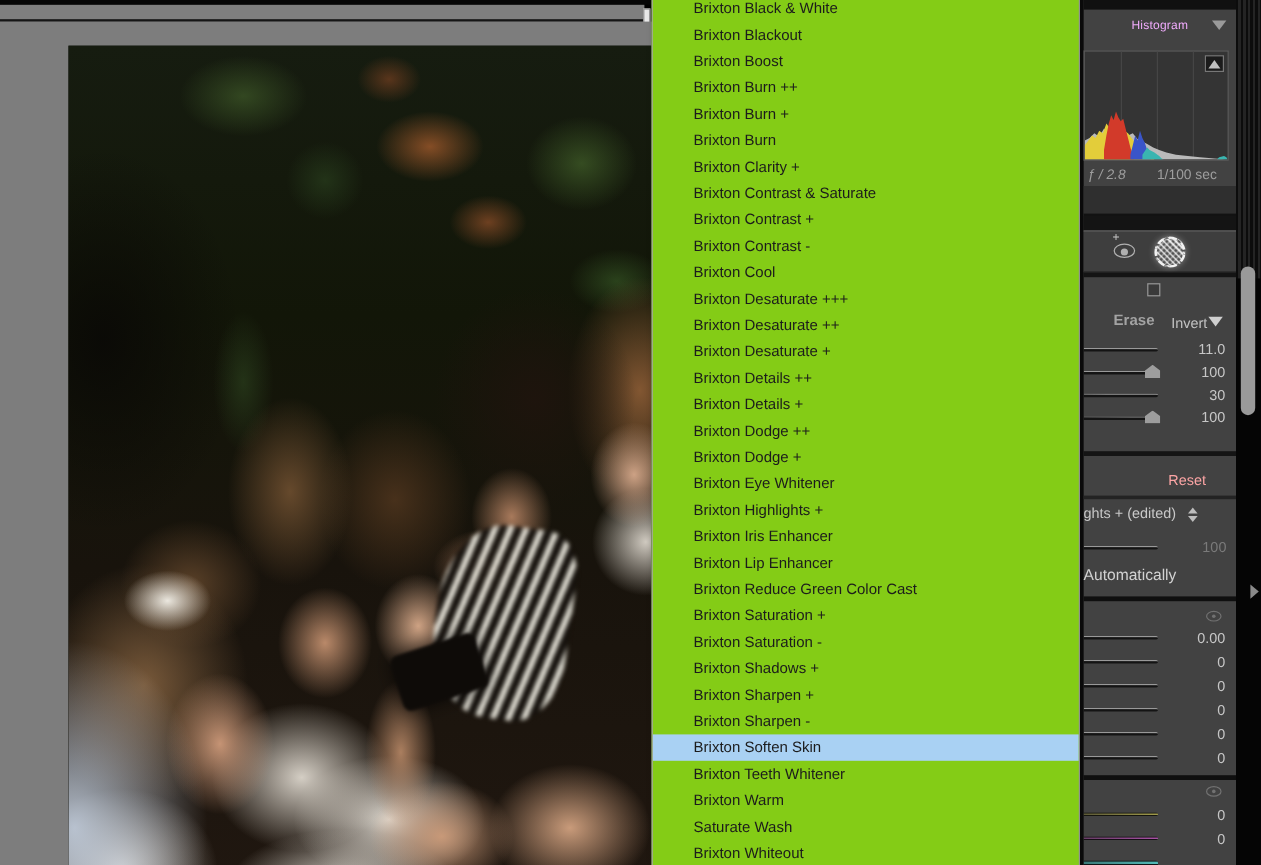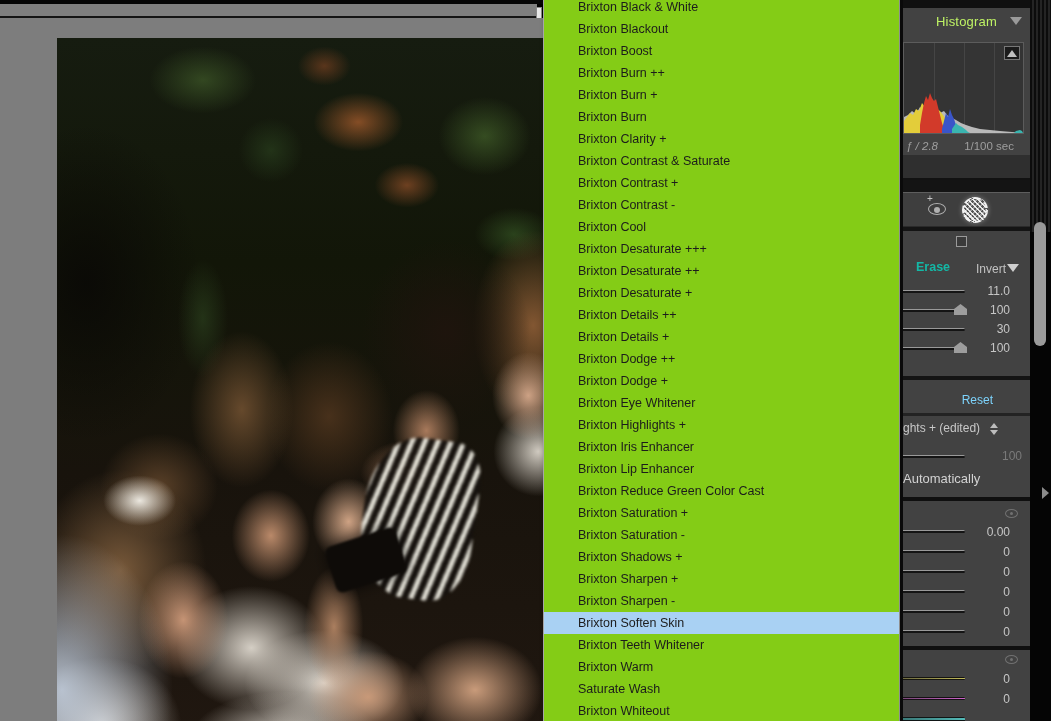--- a/index.html
+++ b/index.html
@@ -75,21 +75,21 @@
   .menu-item.highlighted { background:#a9d1f3; }
 
   
   .rp-edge   { position:absolute; left:900px; top:0; width:3px; height:721px; background:#0a0a0a; z-index:6; }
   .panel     { position:absolute; left:903px; top:0; width:127px; height:721px; background:#424242; z-index:6;
                color:#c5c5c5; font-size:12px; }
   .p-abs { position:absolute; left:0; width:127px; }
 
   .p-top-black { top:0; height:8px; background:#101010; }
   .p-header { top:8px; height:26px; display:flex; align-items:center; justify-content:center;
-              color:#bef264; font-size:13px; letter-spacing:.2px; }
+              color:#f0abfc; font-size:10px; letter-spacing:.2px; }
   .p-header .tri-down { position:absolute; right:8px; top:9px; width:0; height:0;
               border-left:6px solid transparent; border-right:6px solid transparent; border-top:8px solid #9a9a9a; }
 
   .hist-box { position:absolute; left:0; top:42px; width:121px; height:92px; background:#343434;
               border:1px solid #5c5c5c; }
   .hist-gridline { position:absolute; top:0; width:1px; height:100%; background:#454545; }
   .hist-btn { position:absolute; right:3px; top:3px; width:16px; height:14px; background:#1b1b1b;
               border:1px solid #777; display:flex; align-items:center; justify-content:center; }
   .hist-btn .tri-up { width:0; height:0; border-left:5px solid transparent; border-right:5px solid transparent;
               border-bottom:7px solid #c0c0c0; }
@@ -115,35 +115,35 @@
   .icon-brush { position:absolute; left:59px; top:4px; width:26px; height:26px; border-radius:50%;
       border:2px dashed #f2f2f2;
       background:
         repeating-linear-gradient(45deg, rgba(255,255,255,.85) 0 1.5px, rgba(110,110,110,.35) 1.5px 3.5px),
         repeating-linear-gradient(-45deg, rgba(255,255,255,.6) 0 1.5px, rgba(90,90,90,.3) 1.5px 3.5px);
       box-shadow:0 0 5px rgba(255,255,255,.35); }
 
   .p-brush { top:231px; height:145px; }
   .chk { position:absolute; left:53px; top:5px; width:11px; height:11px; background:#3a3a3a; border:1px solid #9a9a9a; }
   .invert-label { position:absolute; left:73px; top:3px; color:#c2c2c2;margin-top:28px; }
-  .erase-label { position:absolute; left:13px; top:29px; font-weight:bold; color:#14b8a6; font-size:12.5px; }
+  .erase-label { position:absolute; left:25px; top:29px; font-weight:bold; color:#a3a3a3; font-size:12.5px; }
   .erase-tri { position:absolute; left:104px; top:33px; width:0; height:0;
       border-left:6px solid transparent; border-right:6px solid transparent; border-top:8px solid #cfcfcf; }
-  .sliders { position:absolute; left:0; right:12px; }
+  .sliders { position:absolute; left:0; right:1px; }
   .brush-sliders { top:51px; }
   .slider-row { position:relative; height:19px; }
   .slider-track { position:absolute; left:0; top:8px; width:62px; height:3px;
       background:#141414; border-top:1px solid #999; border-radius:0 2px 2px 0; }
   .slider-row.has-thumb .slider-track::after { content:""; position:absolute; left:51px; top:-6px;
       width:13px; height:11px; background:#9d9d9d;
       clip-path:polygon(50% 0, 100% 45%, 100% 100%, 0 100%, 0 45%); }
   .slider-value { position:absolute; right:8px; top:0; line-height:19px; color:#c6c6c6; }
 
   .p-reset { top:380px; height:33px; }
-  .reset-label { position:absolute; right:37px; top:13px; color:#7dd3fc; }
+  .reset-label { position:absolute; right:25px; top:13px; color:#fca5a5; }
   .p-div1 { top:413px; height:3px; background:#232323; }
 
   .p-effect { top:416px; height:81px; }
   .preset-label { position:absolute; left:0; top:5px; color:#c8c8c8; white-space:nowrap; }
   .stepper { position:absolute; left:87px; top:7px; display:flex; flex-direction:column; gap:2px; }
   .stepper .up   { width:0; height:0; border-left:4px solid transparent; border-right:4px solid transparent; border-bottom:5px solid #bdbdbd; }
   .stepper .down { width:0; height:0; border-left:4px solid transparent; border-right:4px solid transparent; border-top:5px solid #bdbdbd; }
   .effect-slider { position:absolute; left:0; right:0; top:31px; }
   .effect-slider .slider-value { color:#7a7a7a; }
   .auto-label { position:absolute; left:0; top:55px; color:#d2d2d2; font-size:13px; }

